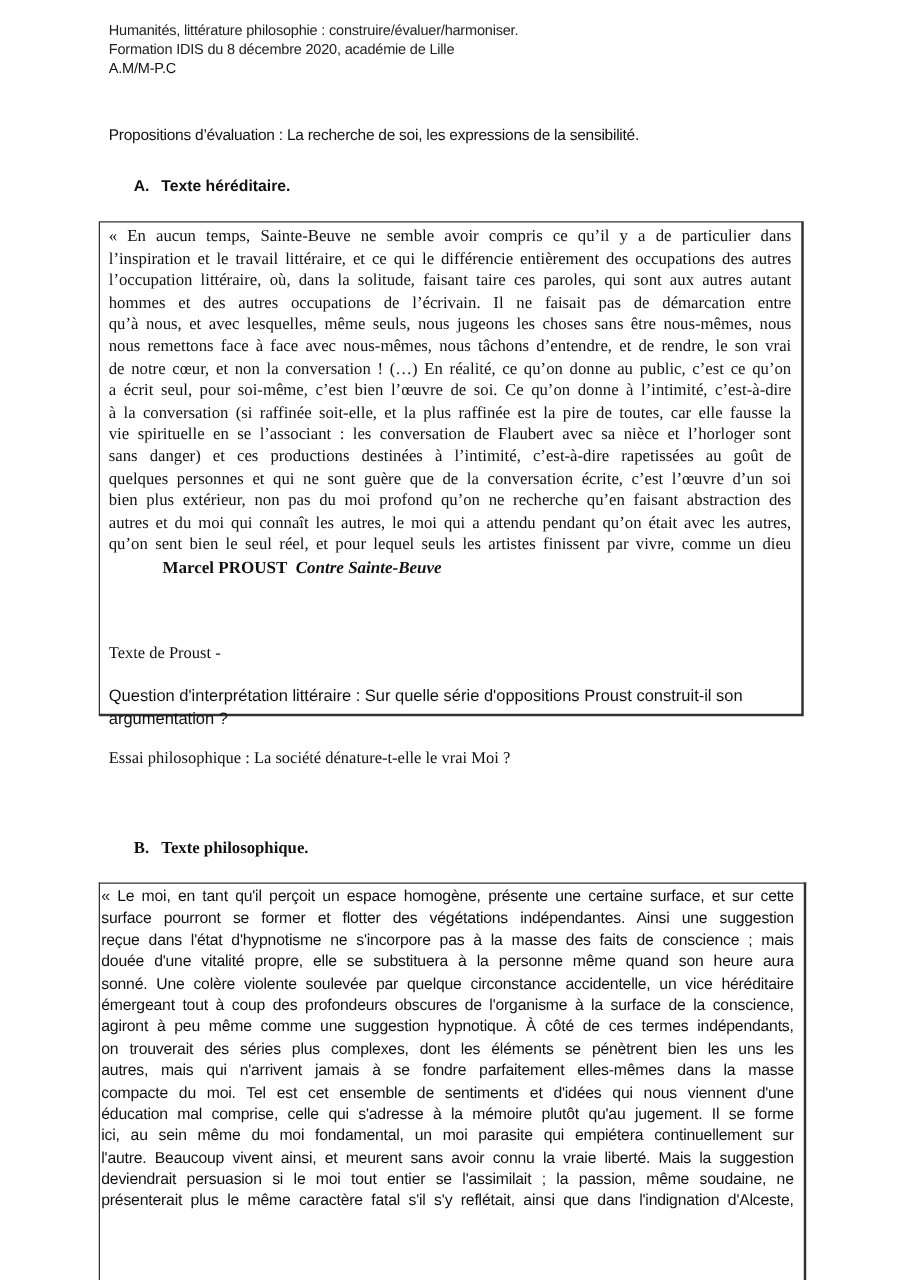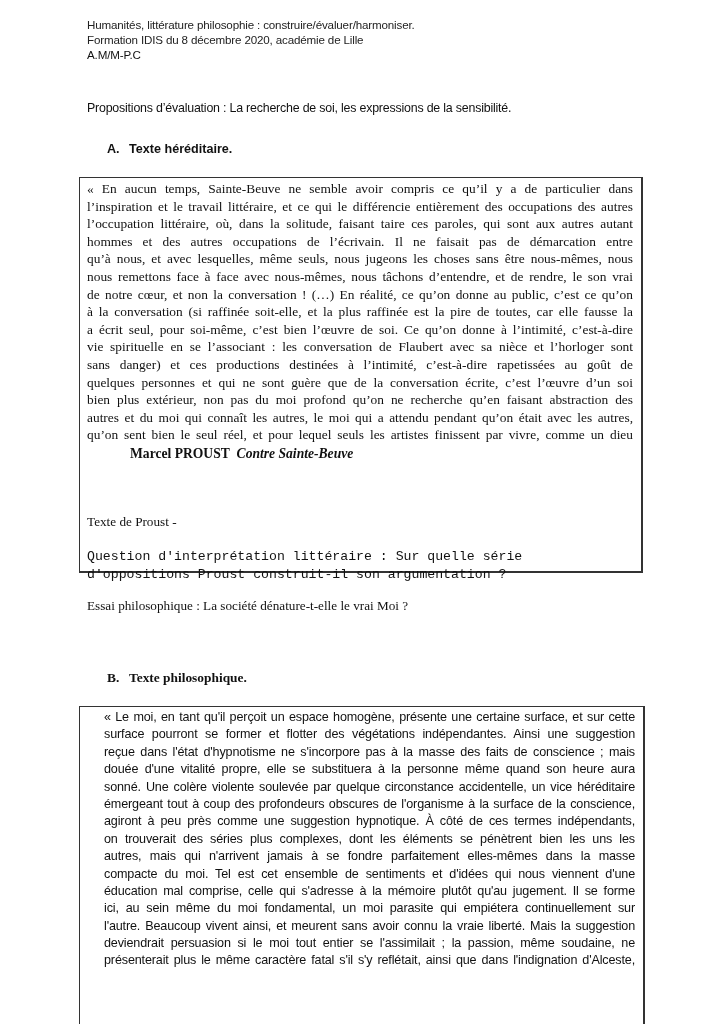--- a/index.html
+++ b/index.html
@@ -13,26 +13,26 @@
     .secA { position: absolute; left: 107px; top: 142px; font-family: "Liberation Sans", sans-serif; font-weight: bold; font-size: 12.6px; color: #111; white-space: nowrap; }
     .secA .lt { display: inline-block; width: 22px; }
     .boxA { position: absolute; left: 79px; top: 177px; width: 564px; height: 396px; border: 1.5px solid #333; border-right-width: 2.5px; border-bottom-width: 2.5px; box-sizing: border-box; }
     .tA { position: absolute; left: 7px; right: 8px; font-family: "Liberation Serif", serif; font-size: 13.4px; line-height: 17.6px; color: #111; text-align: justify; }
     .tA.quote { top: 2px; }
     .tA .line { display: block; text-align: justify; text-align-last: justify; height: 17.6px; white-space: nowrap; overflow: hidden; }
     .tA .line.last { text-align-last: left; }
     .sig { position: absolute; left: 50px; top: 268px; font-family: "Liberation Serif", serif; font-weight: bold; font-size: 13.6px; color: #111; white-space: nowrap; }
     .sig i { font-style: italic; }
     .q1 { position: absolute; left: 7px; top: 336px; font-family: "Liberation Serif", serif; font-size: 13.2px; color: #111; }
-    .q2 { position: absolute; left: 7px; top: 370px; width: 540px; font-family: Liberation Mono, monospace; font-size: 13.2px; line-height: 18px; color: #111; }
+    .q2 { position: absolute; left: 7px; top: 370px; width: 540px; font-family: Liberation Sans, sans-serif; font-size: 13.2px; line-height: 18px; color: #111; }
     .q3 { position: absolute; left: 7px; top: 420px; font-family: "Liberation Serif", serif; font-size: 13.2px; color: #111; }
     .secB { position: absolute; left: 107px; top: 670px; font-family: "Liberation Serif", serif; font-weight: bold; font-size: 13.4px; color: #111; white-space: nowrap; }
     .secB .lt { display: inline-block; width: 22px; }
     .boxB { position: absolute; left: 79px; top: 706px; width: 566px; height: 340px; border: 1.5px solid #333; border-right-width: 2px; border-bottom: none; box-sizing: border-box; }
-    .tB { position: absolute; left: 24px; right: 8px; top: 2px; font-family: "Liberation Sans", sans-serif; font-size: 12.6px; line-height: 17.4px; color: #111; }
+    .tB { position: absolute; left: 1px; right: 8px; top: 2px; font-family: "Liberation Sans", sans-serif; font-size: 12.6px; line-height: 17.4px; color: #111; }
     .tB .line { display: block; text-align: justify; text-align-last: justify; height: 17.4px; white-space: nowrap; overflow: hidden; letter-spacing: -0.15px; }
   </style>
 </head>
 <body>
 
 <div class="hdr h1">Humanités, littérature philosophie : construire/évaluer/harmoniser.</div>
 <div class="hdr h2">Formation IDIS du 8 décembre 2020, académie de Lille</div>
 <div class="hdr h3">A.M/M-P.C</div>
 
 <div class="props">
@@ -45,22 +45,22 @@
 
 <div class="boxA">
   <div class="tA quote">
     <span class="line">« En aucun temps, Sainte-Beuve ne semble avoir compris ce qu’il y a de particulier dans</span>
     <span class="line">l’inspiration et le travail littéraire, et ce qui le différencie entièrement des occupations des autres</span>
     <span class="line">l’occupation littéraire, où, dans la solitude, faisant taire ces paroles, qui sont aux autres autant</span>
     <span class="line">hommes et des autres occupations de l’écrivain. Il ne faisait pas de démarcation entre</span>
     <span class="line">qu’à nous, et avec lesquelles, même seuls, nous jugeons les choses sans être nous-mêmes, nous</span>
     <span class="line">nous remettons face à face avec nous-mêmes, nous tâchons d’entendre, et de rendre, le son vrai</span>
     <span class="line">de notre cœur, et non la conversation ! (…) En réalité, ce qu’on donne au public, c’est ce qu’on</span>
+    <span class="line">a écrit seul, pour soi-même, c’est bien l’œuvre de soi. Ce qu’on donne à l’intimité, c’est-à-dire</span>
     <span class="line">à la conversation (si raffinée soit-elle, et la plus raffinée est la pire de toutes, car elle fausse la</span>
-    <span class="line">a écrit seul, pour soi-même, c’est bien l’œuvre de soi. Ce qu’on donne à l’intimité, c’est-à-dire</span>
     <span class="line">vie spirituelle en se l’associant : les conversation de Flaubert avec sa nièce et l’horloger sont</span>
     <span class="line">sans danger) et ces productions destinées à l’intimité, c’est-à-dire rapetissées au goût de</span>
     <span class="line">quelques personnes et qui ne sont guère que de la conversation écrite, c’est l’œuvre d’un soi</span>
     <span class="line">bien plus extérieur, non pas du moi profond qu’on ne recherche qu’en faisant abstraction des</span>
     <span class="line">autres et du moi qui connaît les autres, le moi qui a attendu pendant qu’on était avec les autres,</span>
     <span class="line">qu’on sent bien le seul réel, et pour lequel seuls les artistes finissent par vivre, comme un dieu</span>
   </div>
   <div class="sig">
     <span>Marcel PROUST</span>&nbsp;&nbsp;<i>Contre Sainte-Beuve</i>
   </div>
@@ -74,21 +74,21 @@
 </div>
 
 <div class="boxB">
   <div class="tB">
     <span class="line">« Le moi, en tant qu'il perçoit un espace homogène, présente une certaine surface, et sur cette</span>
     <span class="line">surface pourront se former et flotter des végétations indépendantes. Ainsi une suggestion</span>
     <span class="line">reçue dans l'état d'hypnotisme ne s'incorpore pas à la masse des faits de conscience ; mais</span>
     <span class="line">douée d'une vitalité propre, elle se substituera à la personne même quand son heure aura</span>
     <span class="line">sonné. Une colère violente soulevée par quelque circonstance accidentelle, un vice héréditaire</span>
     <span class="line">émergeant tout à coup des profondeurs obscures de l'organisme à la surface de la conscience,</span>
-    <span class="line">agiront à peu près comme une suggestion hypnotique. À côté de ces termes indépendants,</span>
+    <span class="line">agiront à peu même comme une suggestion hypnotique. À côté de ces termes indépendants,</span>
     <span class="line">on trouverait des séries plus complexes, dont les éléments se pénètrent bien les uns les</span>
     <span class="line">autres, mais qui n'arrivent jamais à se fondre parfaitement elles-mêmes dans la masse</span>
     <span class="line">compacte du moi. Tel est cet ensemble de sentiments et d'idées qui nous viennent d'une</span>
     <span class="line">éducation mal comprise, celle qui s'adresse à la mémoire plutôt qu'au jugement. Il se forme</span>
     <span class="line">ici, au sein même du moi fondamental, un moi parasite qui empiétera continuellement sur</span>
     <span class="line">l'autre. Beaucoup vivent ainsi, et meurent sans avoir connu la vraie liberté. Mais la suggestion</span>
     <span class="line">deviendrait persuasion si le moi tout entier se l'assimilait ; la passion, même soudaine, ne</span>
     <span class="line">présenterait plus le même caractère fatal s'il s'y reflétait, ainsi que dans l'indignation d'Alceste,</span>
   </div>
 </div>

